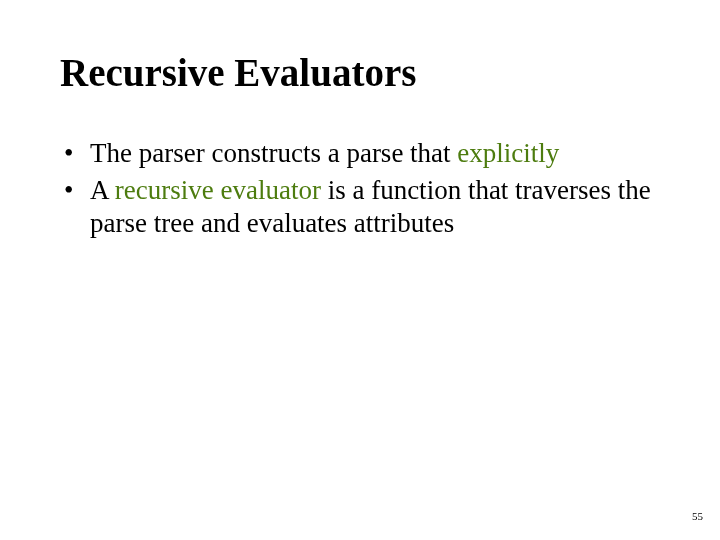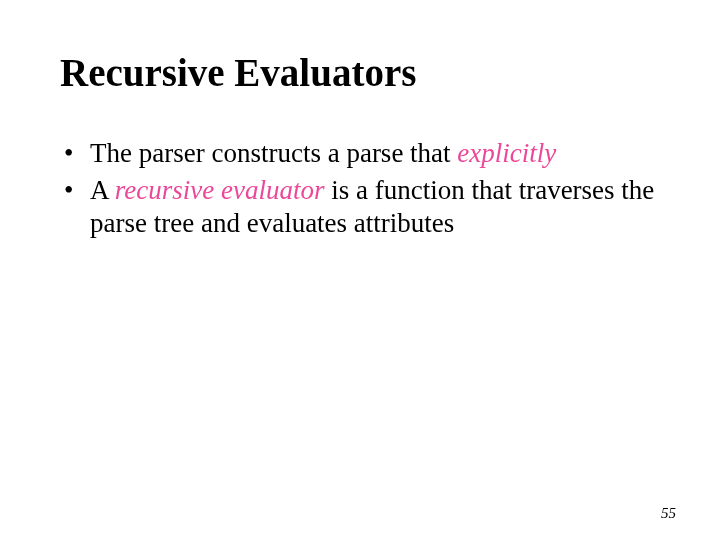--- a/index.html
+++ b/index.html
@@ -34,29 +34,27 @@
     margin-bottom: 4px;
   }
   .bullets li::before {
     content: "•";
     position: absolute;
     left: 4px;
     top: 0;
     font-size: 27px;
   }
   .accent {
-    font-style: italic;
-    color: #ec4899;
+    color: #4d7c0f;
   }
   .page-number {
     position: absolute;
     bottom: 18px;
-    right: 44px;
-    font-size: 15px;
-    font-style: italic;
+    right: 17px;
+    font-size: 11px;
   }
 </style>
 </head>
 <body>
 
 <div class="slide">
   <h1 class="title">Recursive Evaluators</h1>
   <ul class="bullets">
     <li>
       <span>The parser constructs a parse that </span><span class="accent">explicitly</span><span></span>

